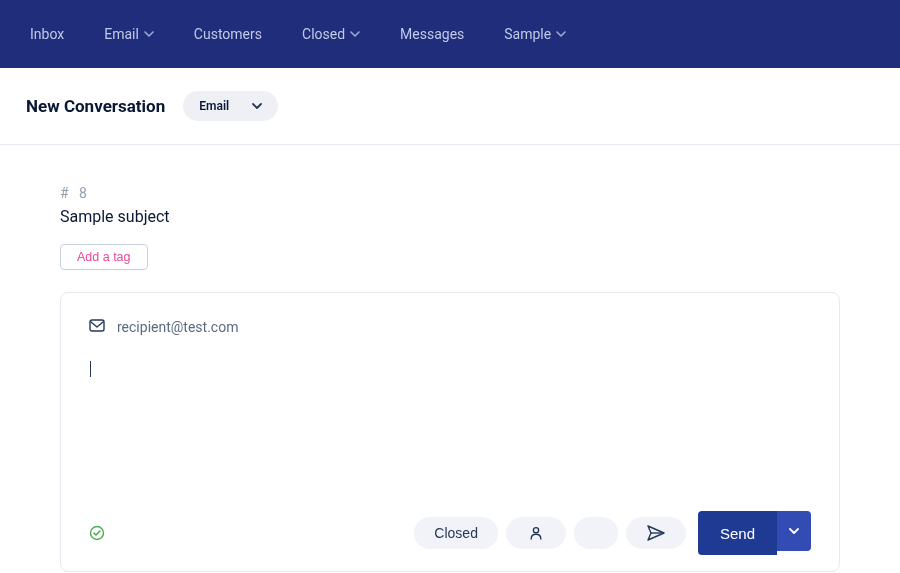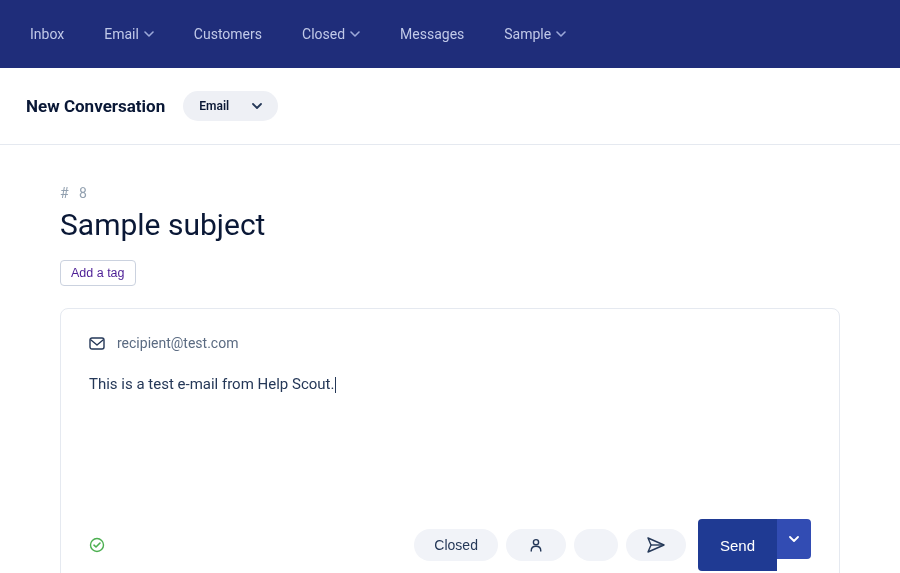--- a/index.html
+++ b/index.html
@@ -60,47 +60,47 @@
     }
     .main {
       padding: 40px 60px 20px 60px;
     }
     .convo-number {
       color: #93a1b0;
       font-size: 14px;
       margin-bottom: 6px;
     }
     .convo-subject {
-      font-size: 30px;
+      font-size: 16px;
       color: #0a1836;
       font-weight: 400;
       margin-bottom: 18px;
     }
     .tag-btn {
       border: 1px solid #cbd2df;
       border-radius: 4px;
       background: #ffffff;
-      color: #4c1d95;
+      color: #ec4899;
       font-size: 12.5px;
-      padding: 5px 10px;
+      padding: 5px 16px;
       cursor: pointer;
     }
     .editor-card {
       margin-top: 22px;
       border: 1px solid #e5e9f0;
       border-radius: 8px;
       padding: 26px 28px 16px 28px;
       height: 280px;
       display: flex;
       flex-direction: column;
       position: relative;
     }
     .recipient-row {
       display: flex;
-      align-items: flex-end;
+      align-items: flex-start;
       gap: 12px;
       color: #5b6b82;
       font-size: 14px;
       margin-bottom: 24px;
     }
     .msg-body {
       font-size: 15px;
       color: #253858;
       flex-grow: 1;
     }
@@ -151,21 +151,21 @@
     .send-group {
       display: flex;
       margin-left: 4px;
     }
     .send-btn {
       background: #1f3a93;
       color: #ffffff;
       border: none;
       font-size: 15px;
       font-weight: 500;
-      height: 52px;
+      height: 44px;
       padding: 0 22px;
       border-top-left-radius: 4px;
       border-bottom-left-radius: 4px;
       cursor: pointer;
     }
     .send-more {
       background: #324cb3;
       border: none;
       width: 34px;
       height: 40px;
@@ -244,21 +244,21 @@
     <div class="recipient-row">
       <span>
         <svg width="16" height="14" viewBox="0 0 16 14">
           <rect x="1" y="1" width="14" height="11" rx="2" stroke="#253858" stroke-width="1.4" fill="none"></rect>
           <path d="M2 3 L8 8 L14 3" stroke="#253858" stroke-width="1.4" fill="none" stroke-linecap="round" stroke-linejoin="round"></path>
         </svg>
       </span>
       <span>recipient@test.com</span>
     </div>
     <div class="msg-body">
-      <span>This is a test e-mail from Help Scout.</span><span class="cursor-line"></span>
+      <span class="cursor-line"></span>
     </div>
 
     <div class="editor-footer">
       <div class="status-icon">
         <svg width="16" height="16" viewBox="0 0 16 16">
           <circle cx="8" cy="8" r="6.5" stroke="#4caf50" stroke-width="1.4" fill="none"></circle>
           <path d="M5 8.2 L7 10 L11 6" stroke="#4caf50" stroke-width="1.6" fill="none" stroke-linecap="round" stroke-linejoin="round"></path>
         </svg>
       </div>
       <div class="actions">

